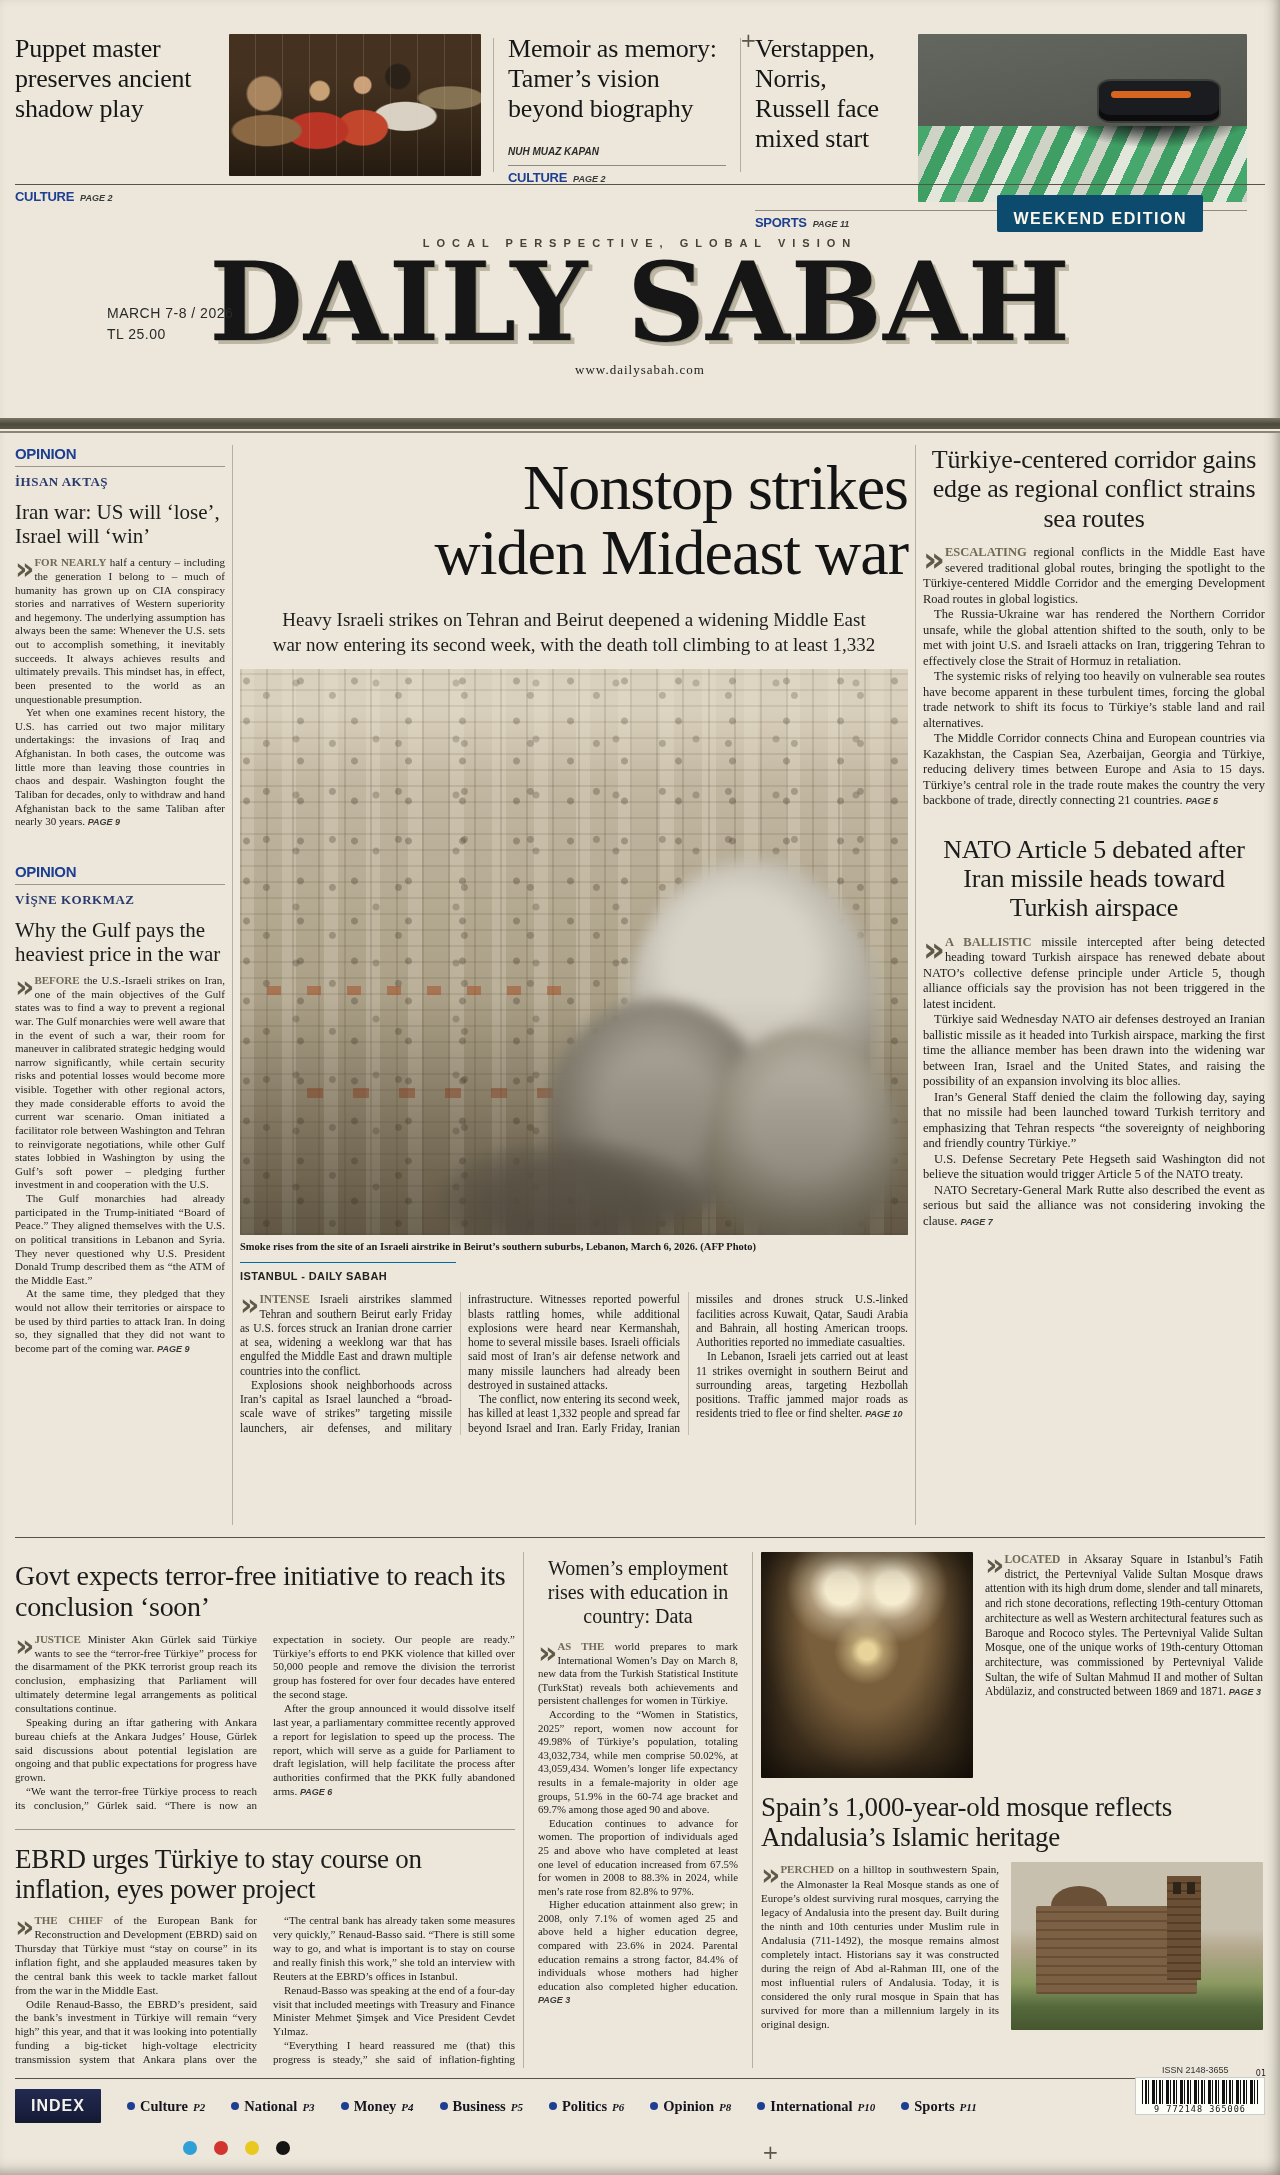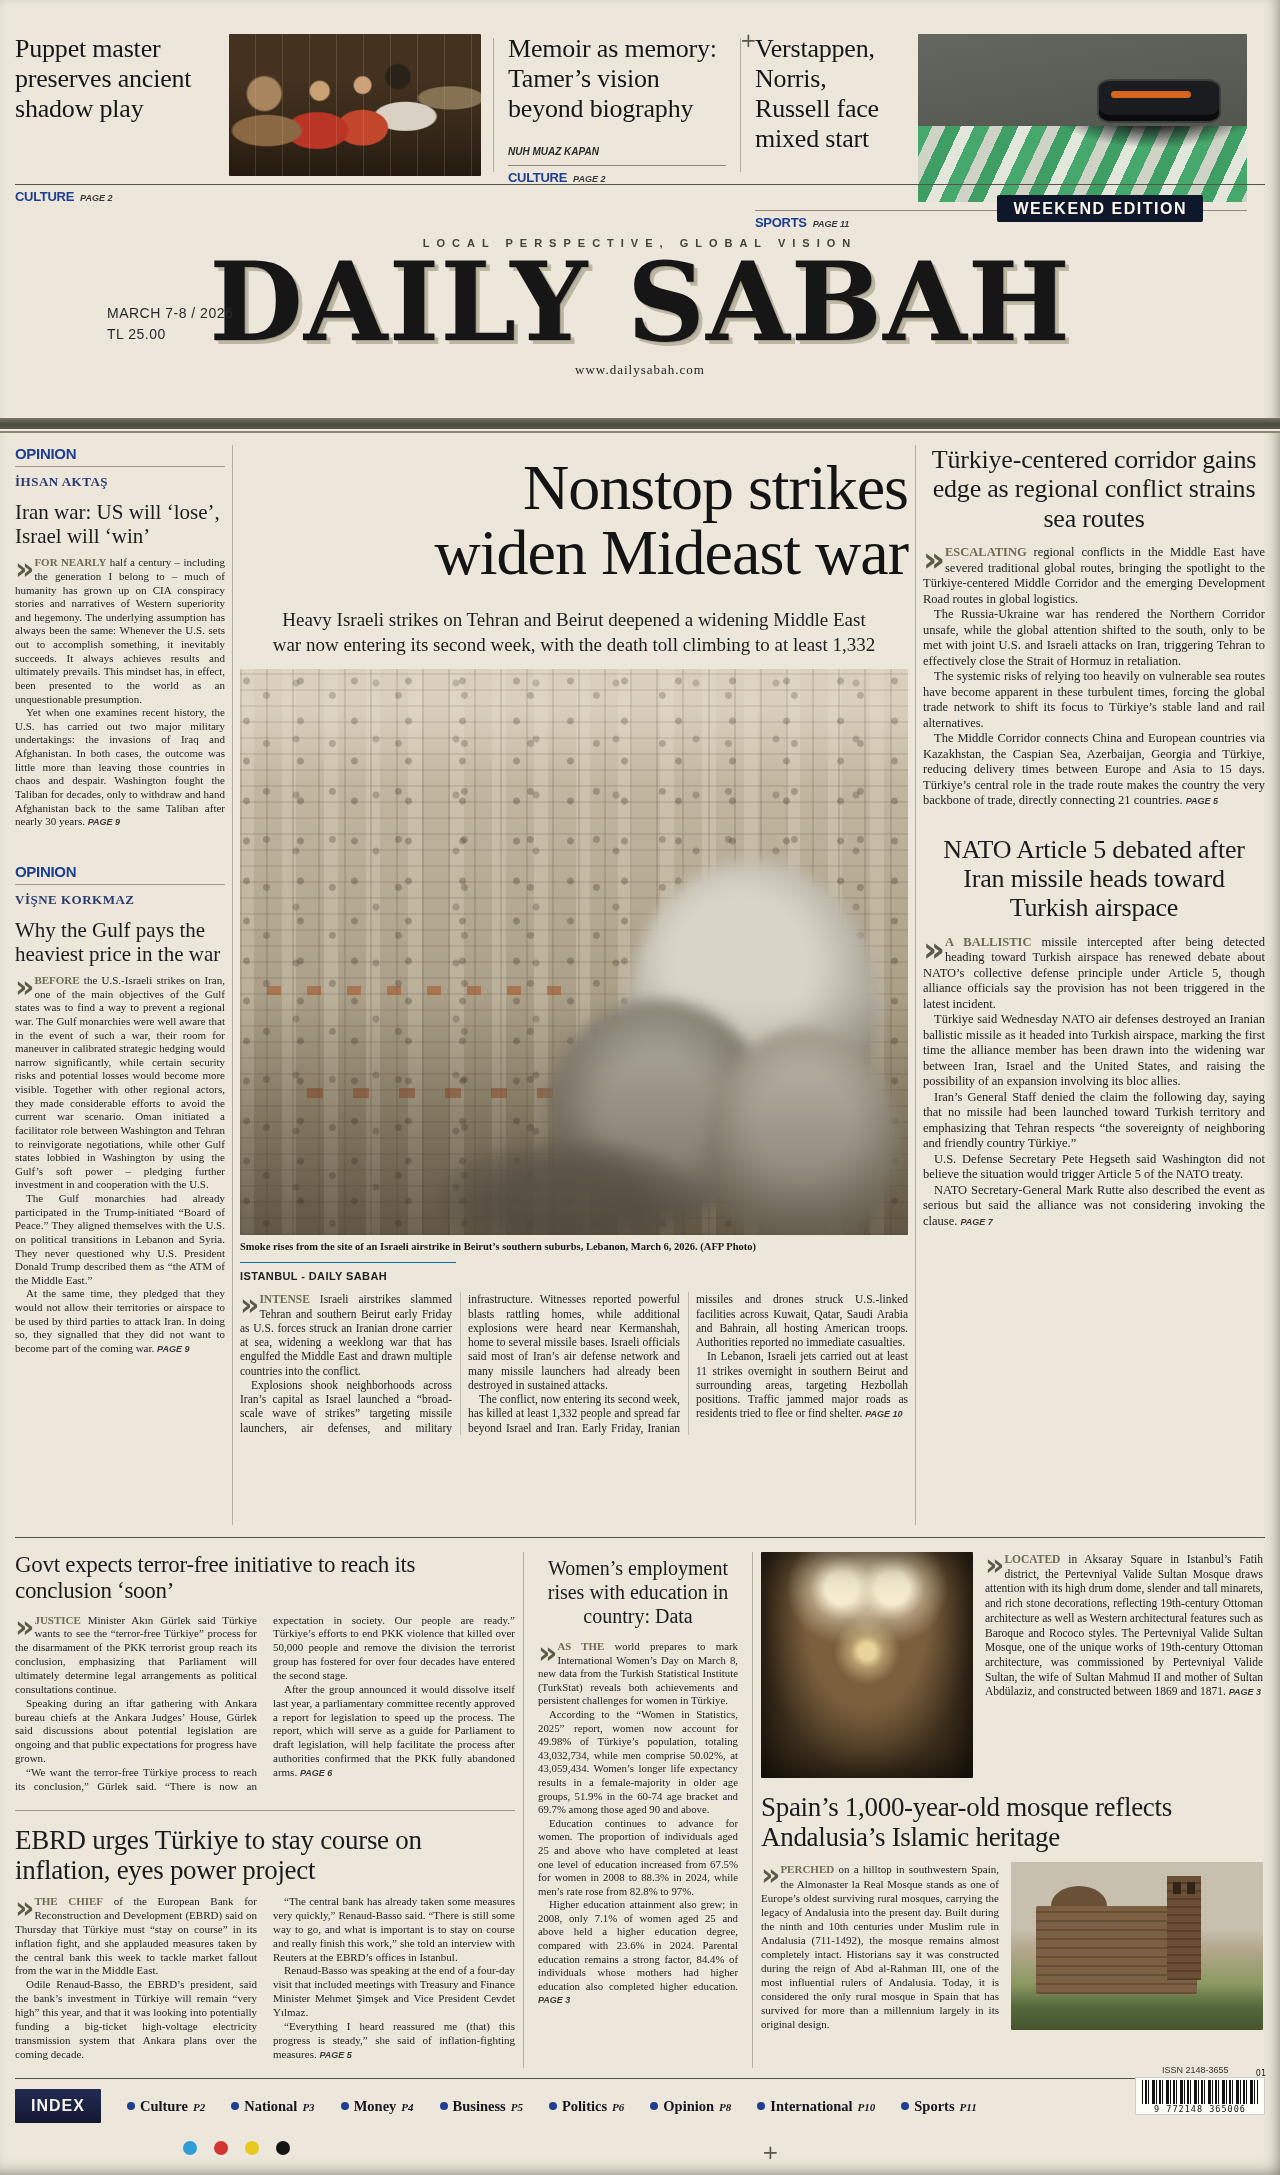--- a/index.html
+++ b/index.html
@@ -41,22 +41,22 @@
       radial-gradient(ellipse at 72% 38%, #17181a 0 14%, rgba(23,24,26,.85) 20%, transparent 34%),
       radial-gradient(ellipse at 80% 42%, #d8651f 0 4%, transparent 9%),
       repeating-linear-gradient(115deg, #cfd3c6 0 12px, #3f9e63 12px 26px, #e3e6da 26px 38px, #46a86c 38px 52px),
       linear-gradient(150deg, #5a5f58 0 38%, #7c8278 45%, #3f9e63 60%, #2e7d4f 100%); }
   .ph-f1 .track { position:absolute; left:0; top:0; width:100%; height:55%; background:linear-gradient(170deg,#636760,#52564f); }
   .ph-f1 .car { position:absolute; left:55%; top:28%; width:120px; height:40px; background:#1b1c1f; border-radius:12px/8px; box-shadow:0 0 0 2px rgba(20,20,20,.4), inset 0 -6px 0 #0c0c0e; }
   .ph-f1 .car:after { content:""; position:absolute; left:12px; top:10px; width:80px; height:7px; background:#d8651f; border-radius:4px; }
 
   
   .masthead { position:relative; margin:8px 15px 0; border-top:1px solid #55534a; height:228px; }
-  .badge { position:absolute; right:62px; top:10px; background:#0f172a; color:#fdf8ee;
-           font:700 16px/1 "Liberation Sans", sans-serif; letter-spacing:1.5px; padding:6px 16px 5px; border-radius:2px; }
+  .badge { position:absolute; right:62px; top:10px; background:#0c4a6e; color:#fdf8ee;
+           font:700 16px/1 "Liberation Sans", sans-serif; letter-spacing:1.5px; padding:16px 16px 5px; border-radius:2px; }
   .dateprice { position:absolute; left:92px; top:118px; font:400 14px/1.5 "Liberation Sans", sans-serif; color:#2a2a2a; letter-spacing:.5px; }
   .tagline { text-align:center; padding-top:52px; font:700 11px "Liberation Sans", sans-serif; letter-spacing:7px; color:#45423a; }
   .mast-title { text-align:center; font:700 108px/0.95 "DejaVu Serif", serif; letter-spacing:1px; color:#161616;
                 text-shadow:4px 4px 0 rgba(150,142,122,.55), 1px 1px 0 rgba(150,142,122,.7); margin-top:2px; }
   .website { text-align:center; font:400 13px "Liberation Serif", serif; letter-spacing:1px; color:#222; margin-top:8px; }
   .divider-bar { height:13px; margin:6px 0 0; background:linear-gradient(180deg,#7a7663,#4c4a3c 55%,#5a5747); border-bottom:2px solid #efeadd; box-shadow:0 2px 0 #8a8575; }
 
   
   .maingrid { display:grid; grid-template-columns:210px 1px 668px 1px 342px; column-gap:7px; padding:14px 15px 0; height:1094px; overflow:hidden; }
   .vline { background:#b5af a1; background:#b5afa1; }
@@ -104,21 +104,21 @@
 
   .rstory { margin-bottom:26px; }
   .r-title { font:400 26px/1.13 "Liberation Serif", serif; text-align:center; margin-bottom:12px; letter-spacing:-0.2px; }
   .r-body { font:400 12.5px/1.24 "Liberation Serif", serif; color:#222; }
   .r-body .chev { font-size:34px; }
 
   
   .bottom-rule { margin:12px 15px 0; border-top:1px solid #55534a; }
   .bottomgrid { display:grid; grid-template-columns:500px 1px 212px 1px 502px; column-gap:8px; padding:14px 15px 0; height:530px; overflow:hidden; }
   .b-head { font:400 27px/1.12 "Liberation Serif", serif; letter-spacing:-0.3px; margin-bottom:10px; }
-  .b-head.sm { font-size:23px; }
+  .b-head.sm { font-size:28px;margin-top:8px; }
   .cols2 { column-count:2; column-gap:16px; text-align:justify; font:400 11px/1.26 "Liberation Serif", serif; color:#222; }
   .midrule { border-top:1px solid #9b958a; margin:16px 0 14px; }
   .w-title { font:400 20px/1.2 "Liberation Serif", serif; text-align:center; margin:4px 8px 12px; }
   .w-body { font:400 10.8px/1.26 "Liberation Serif", serif; color:#222; padding:0 6px; }
   .b-row { display:flex; gap:12px; }
   .ph-interior { width:212px; height:226px; flex:none; background:
       radial-gradient(circle at 38% 16%, #f6ecd0 0 7%, rgba(246,236,208,.4) 14%, transparent 24%),
       radial-gradient(circle at 62% 16%, #f6ecd0 0 7%, rgba(246,236,208,.4) 14%, transparent 24%),
       radial-gradient(circle at 50% 44%, #e8d49a 0 5%, rgba(232,212,154,.5) 10%, transparent 20%),
       radial-gradient(ellipse at 50% 30%, #7a5f3c 0 40%, #3c2e1c 70%, #221a10 100%);

